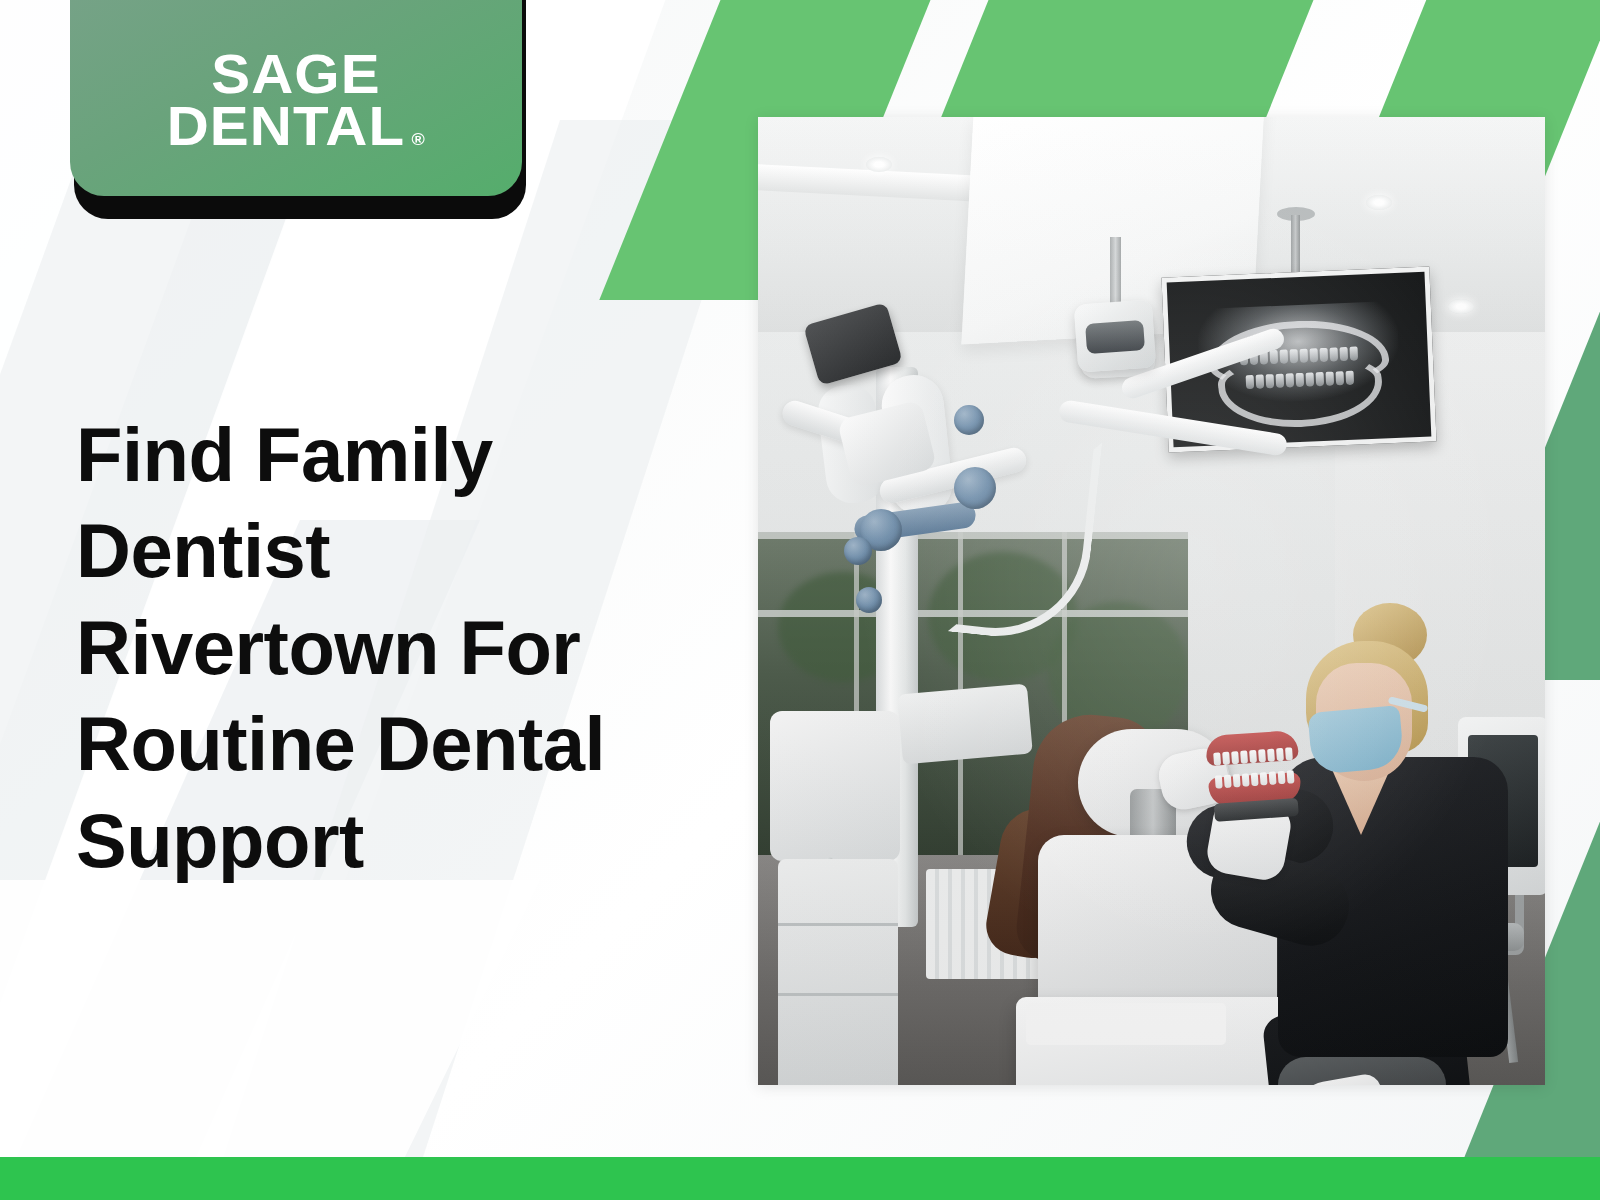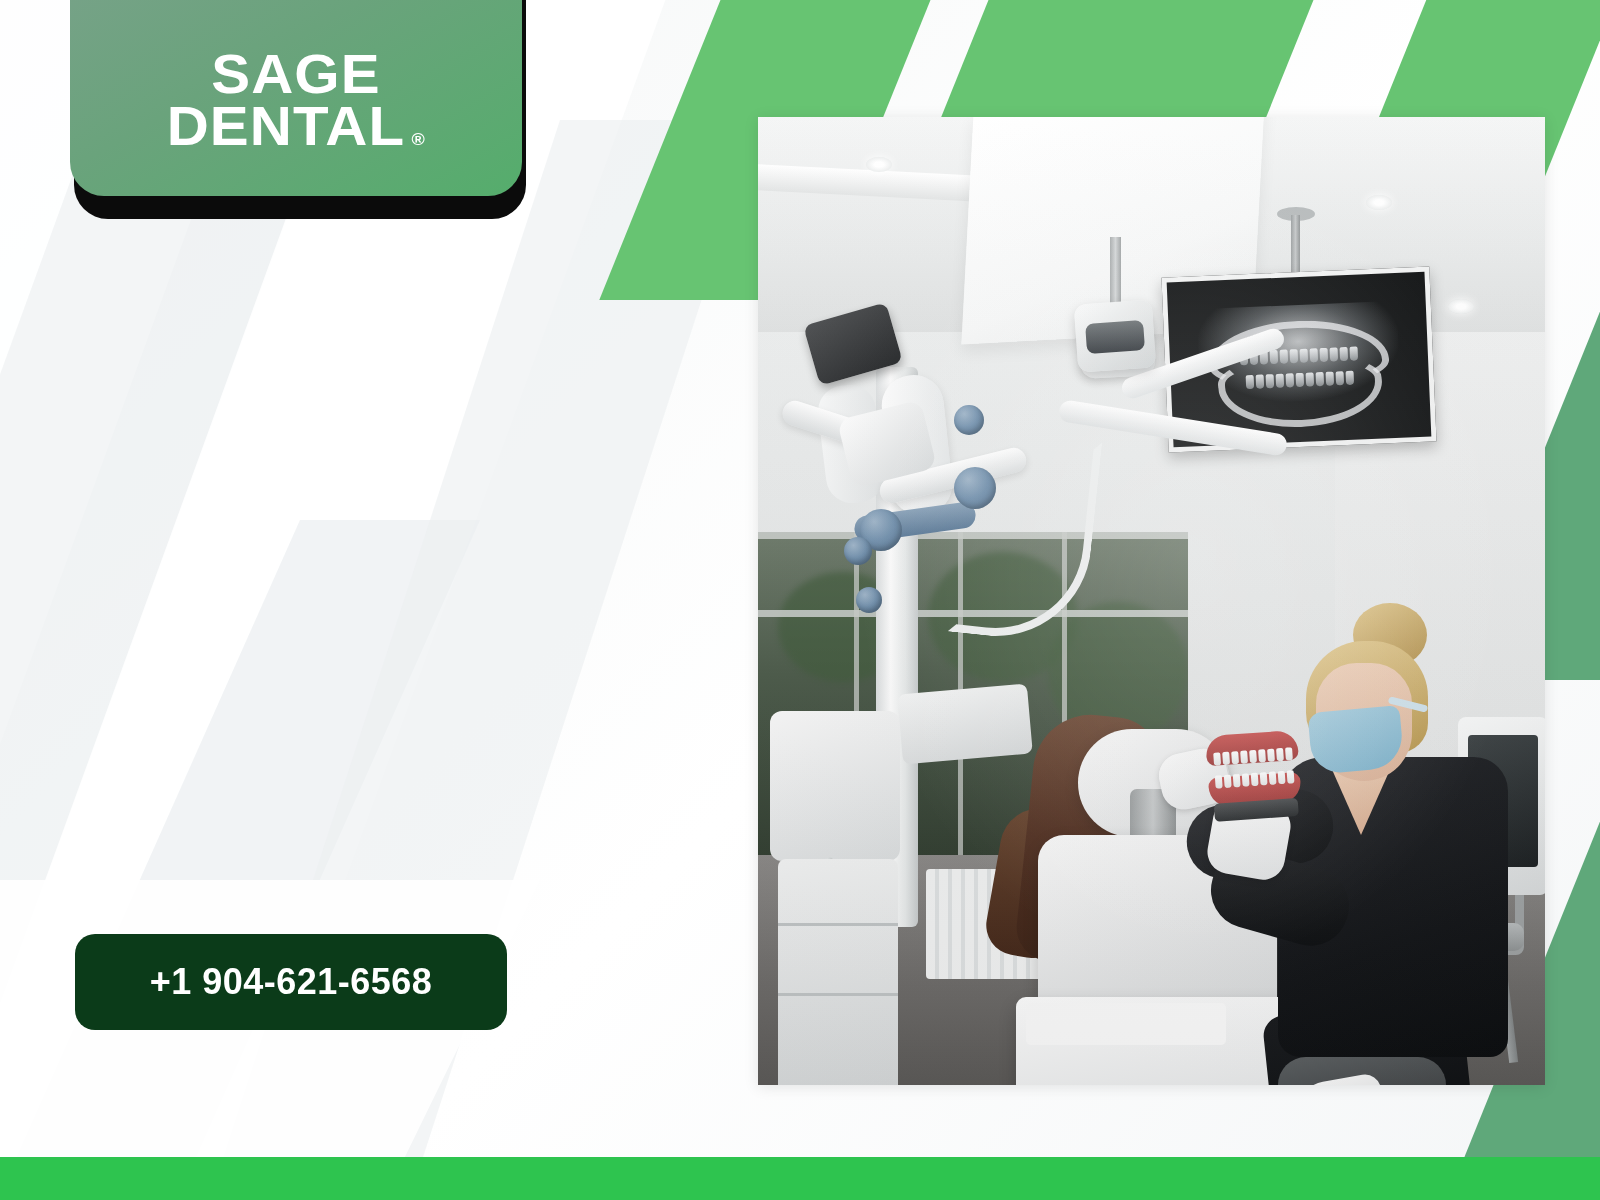--- a/index.html
+++ b/index.html
@@ -582,22 +582,22 @@
     <div class="logo-shadow"></div>
     <div class="logo-card">
       <div class="logo-line1">SAGE</div>
       <div class="logo-line2">
         <span>DENTAL</span>
         <span class="logo-reg">®</span>
       </div>
     </div>
   </div>
 
-
-  <button class="phone-btn">+1 904-621-6568</button>
+  <h1 class="headline">Find Family Dentist Rivertown For Routine Dental Support</h1>
+
 
   <div class="photo">
     <div class="photo-inner">
 
       <div class="wall-back"></div>
       <div class="wall-right"></div>
 
       <div class="window">
         <div class="foliage" style="left:20px; top:40px; width:130px; height:110px;"></div>
         <div class="foliage" style="left:170px; top:20px; width:150px; height:130px;"></div>

